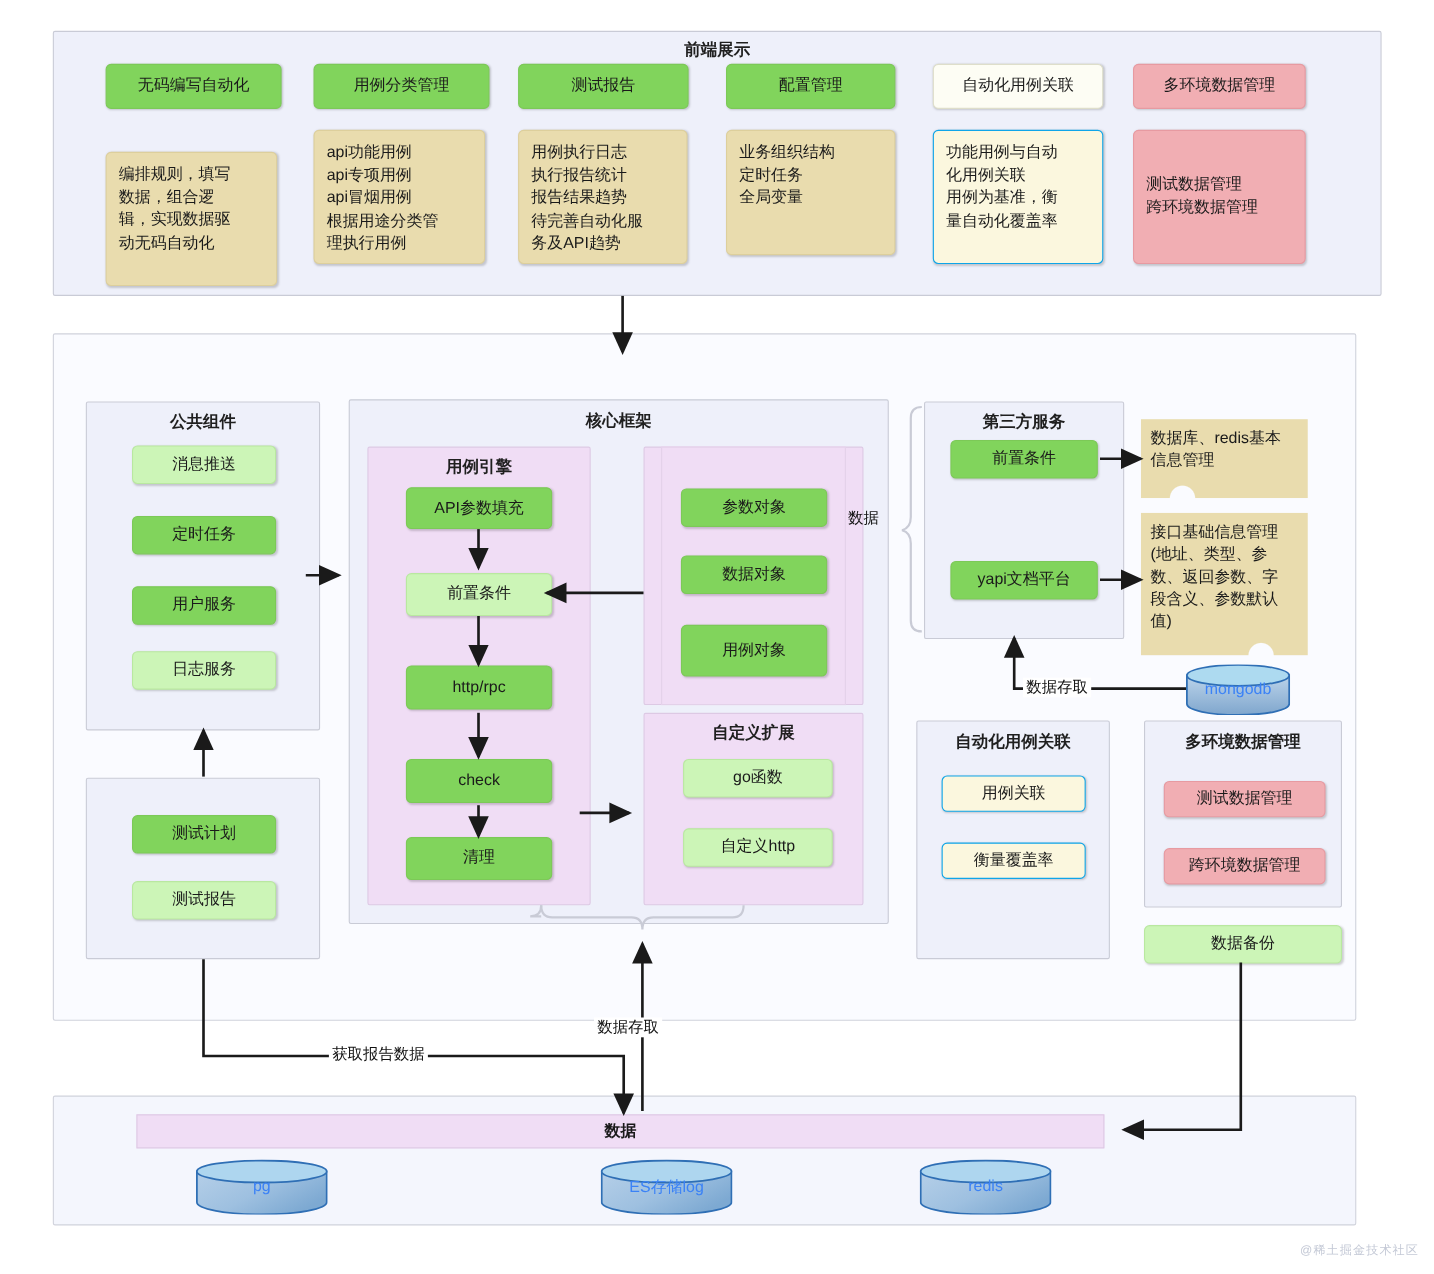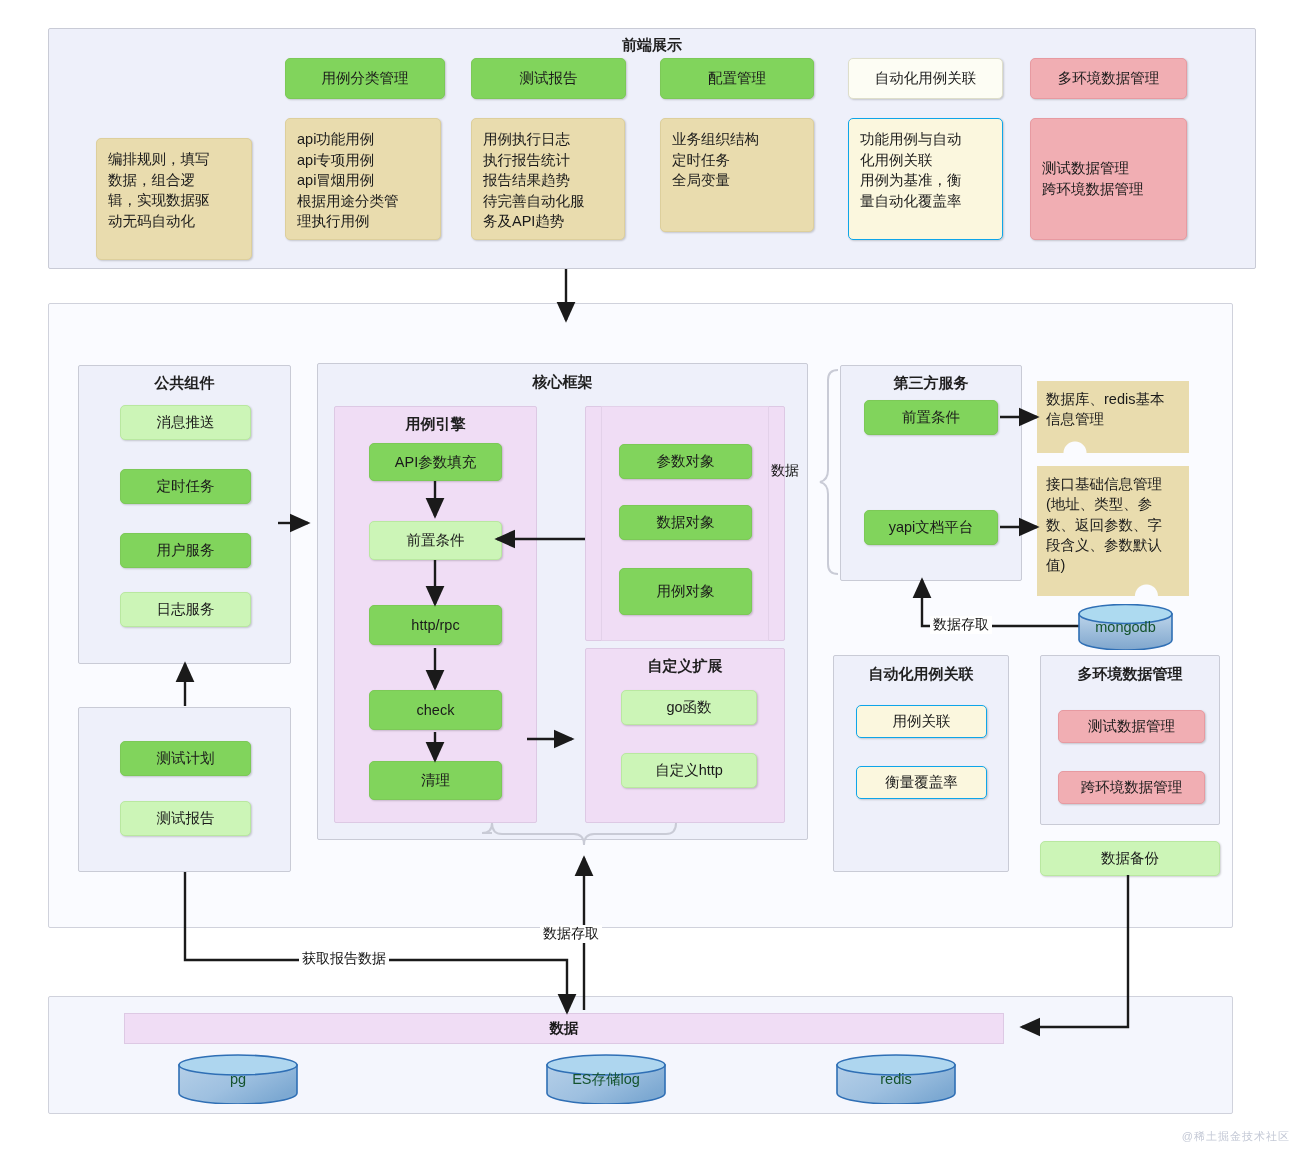--- a/index.html
+++ b/index.html
@@ -65,21 +65,21 @@
     font-size: 14px; color: #111;
     background: #ffffff;
     padding: 0 3px;
     white-space: nowrap;
     z-index: 7;
   }
   .label.nobg { background: transparent; }
   .cyl {
     position: absolute;
     display: flex; align-items: center; justify-content: center;
-    font-size: 14.5px; color: #14532d;
+    font-size: 14.5px; color: #3b82f6;
     z-index: 6;
   }
   .cyl span { position: relative; z-index: 2; }
   .note {
     position: absolute;
     font-size: 14.5px; color: #1a1a1a;
     padding: 8px 9px 14px 9px;
     white-space: pre-line; line-height: 1.4;
     background: #e9dcae;
   }
@@ -138,20 +138,21 @@
     <g stroke="#c9cbd6" stroke-width="2" fill="none">
       <path d="M492,823 q0,10 -10,10 L492,833 q0,0 0,0"></path>
       <path d="M492,823 q0,11 10,11 L574,834 q10,0 10,11 q0,-11 10,-11 L666,834 q10,0 10,-11"></path>
     </g>
   </svg>
 
   <div class="grp" style="left:48px; top:28px; width:1208px; height:241px;">
     <div class="grp-title" style="top:7px;">前端展示</div>
   </div>
 
+  <div class="box green" style="left:96px; top:58px; width:160px; height:41px;">无码编写自动化</div>
   <div class="box yellow multi" style="left:96px; top:118px; width:156px; height:122px;margin-top:20px;">编排规则，填写
 数据，组合逻
 辑，实现数据驱
 动无码自动化</div>
 
   <div class="box green" style="left:285px; top:58px; width:160px; height:41px;">用例分类管理</div>
   <div class="box yellow multi" style="left:285px; top:118px; width:156px; height:122px;">api功能用例
 api专项用例
 api冒烟用例
 根据用途分类管

